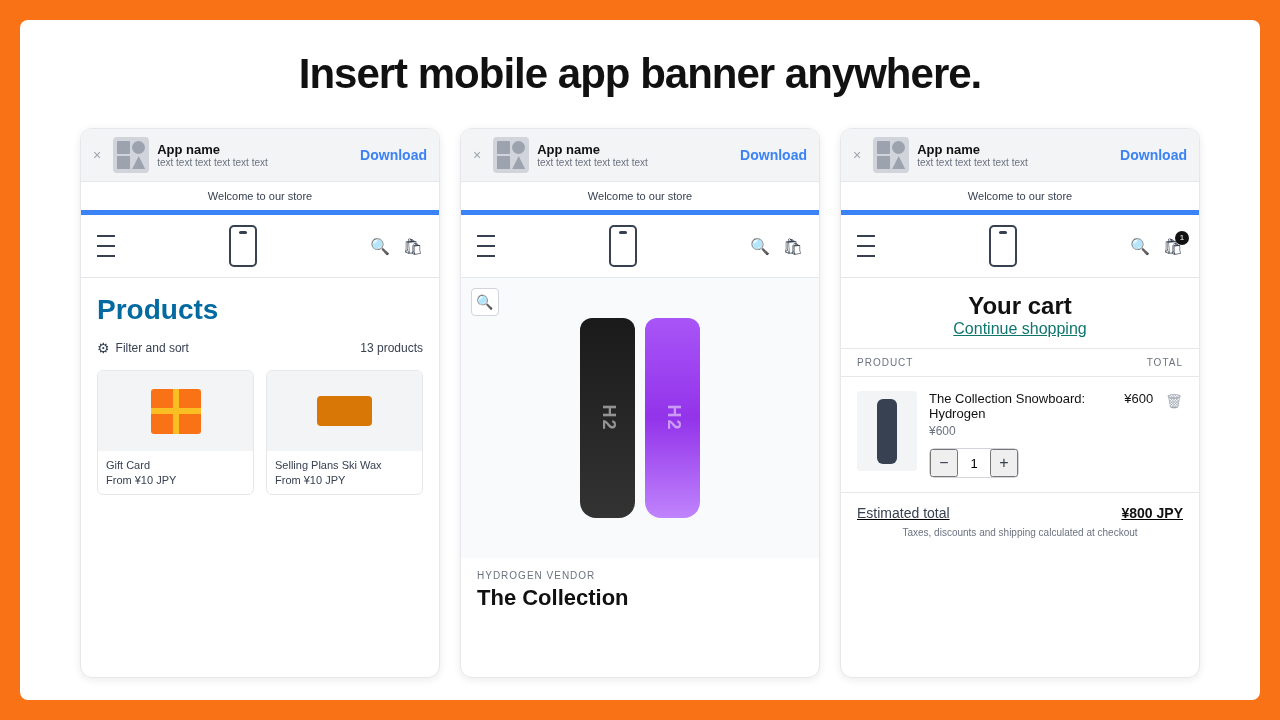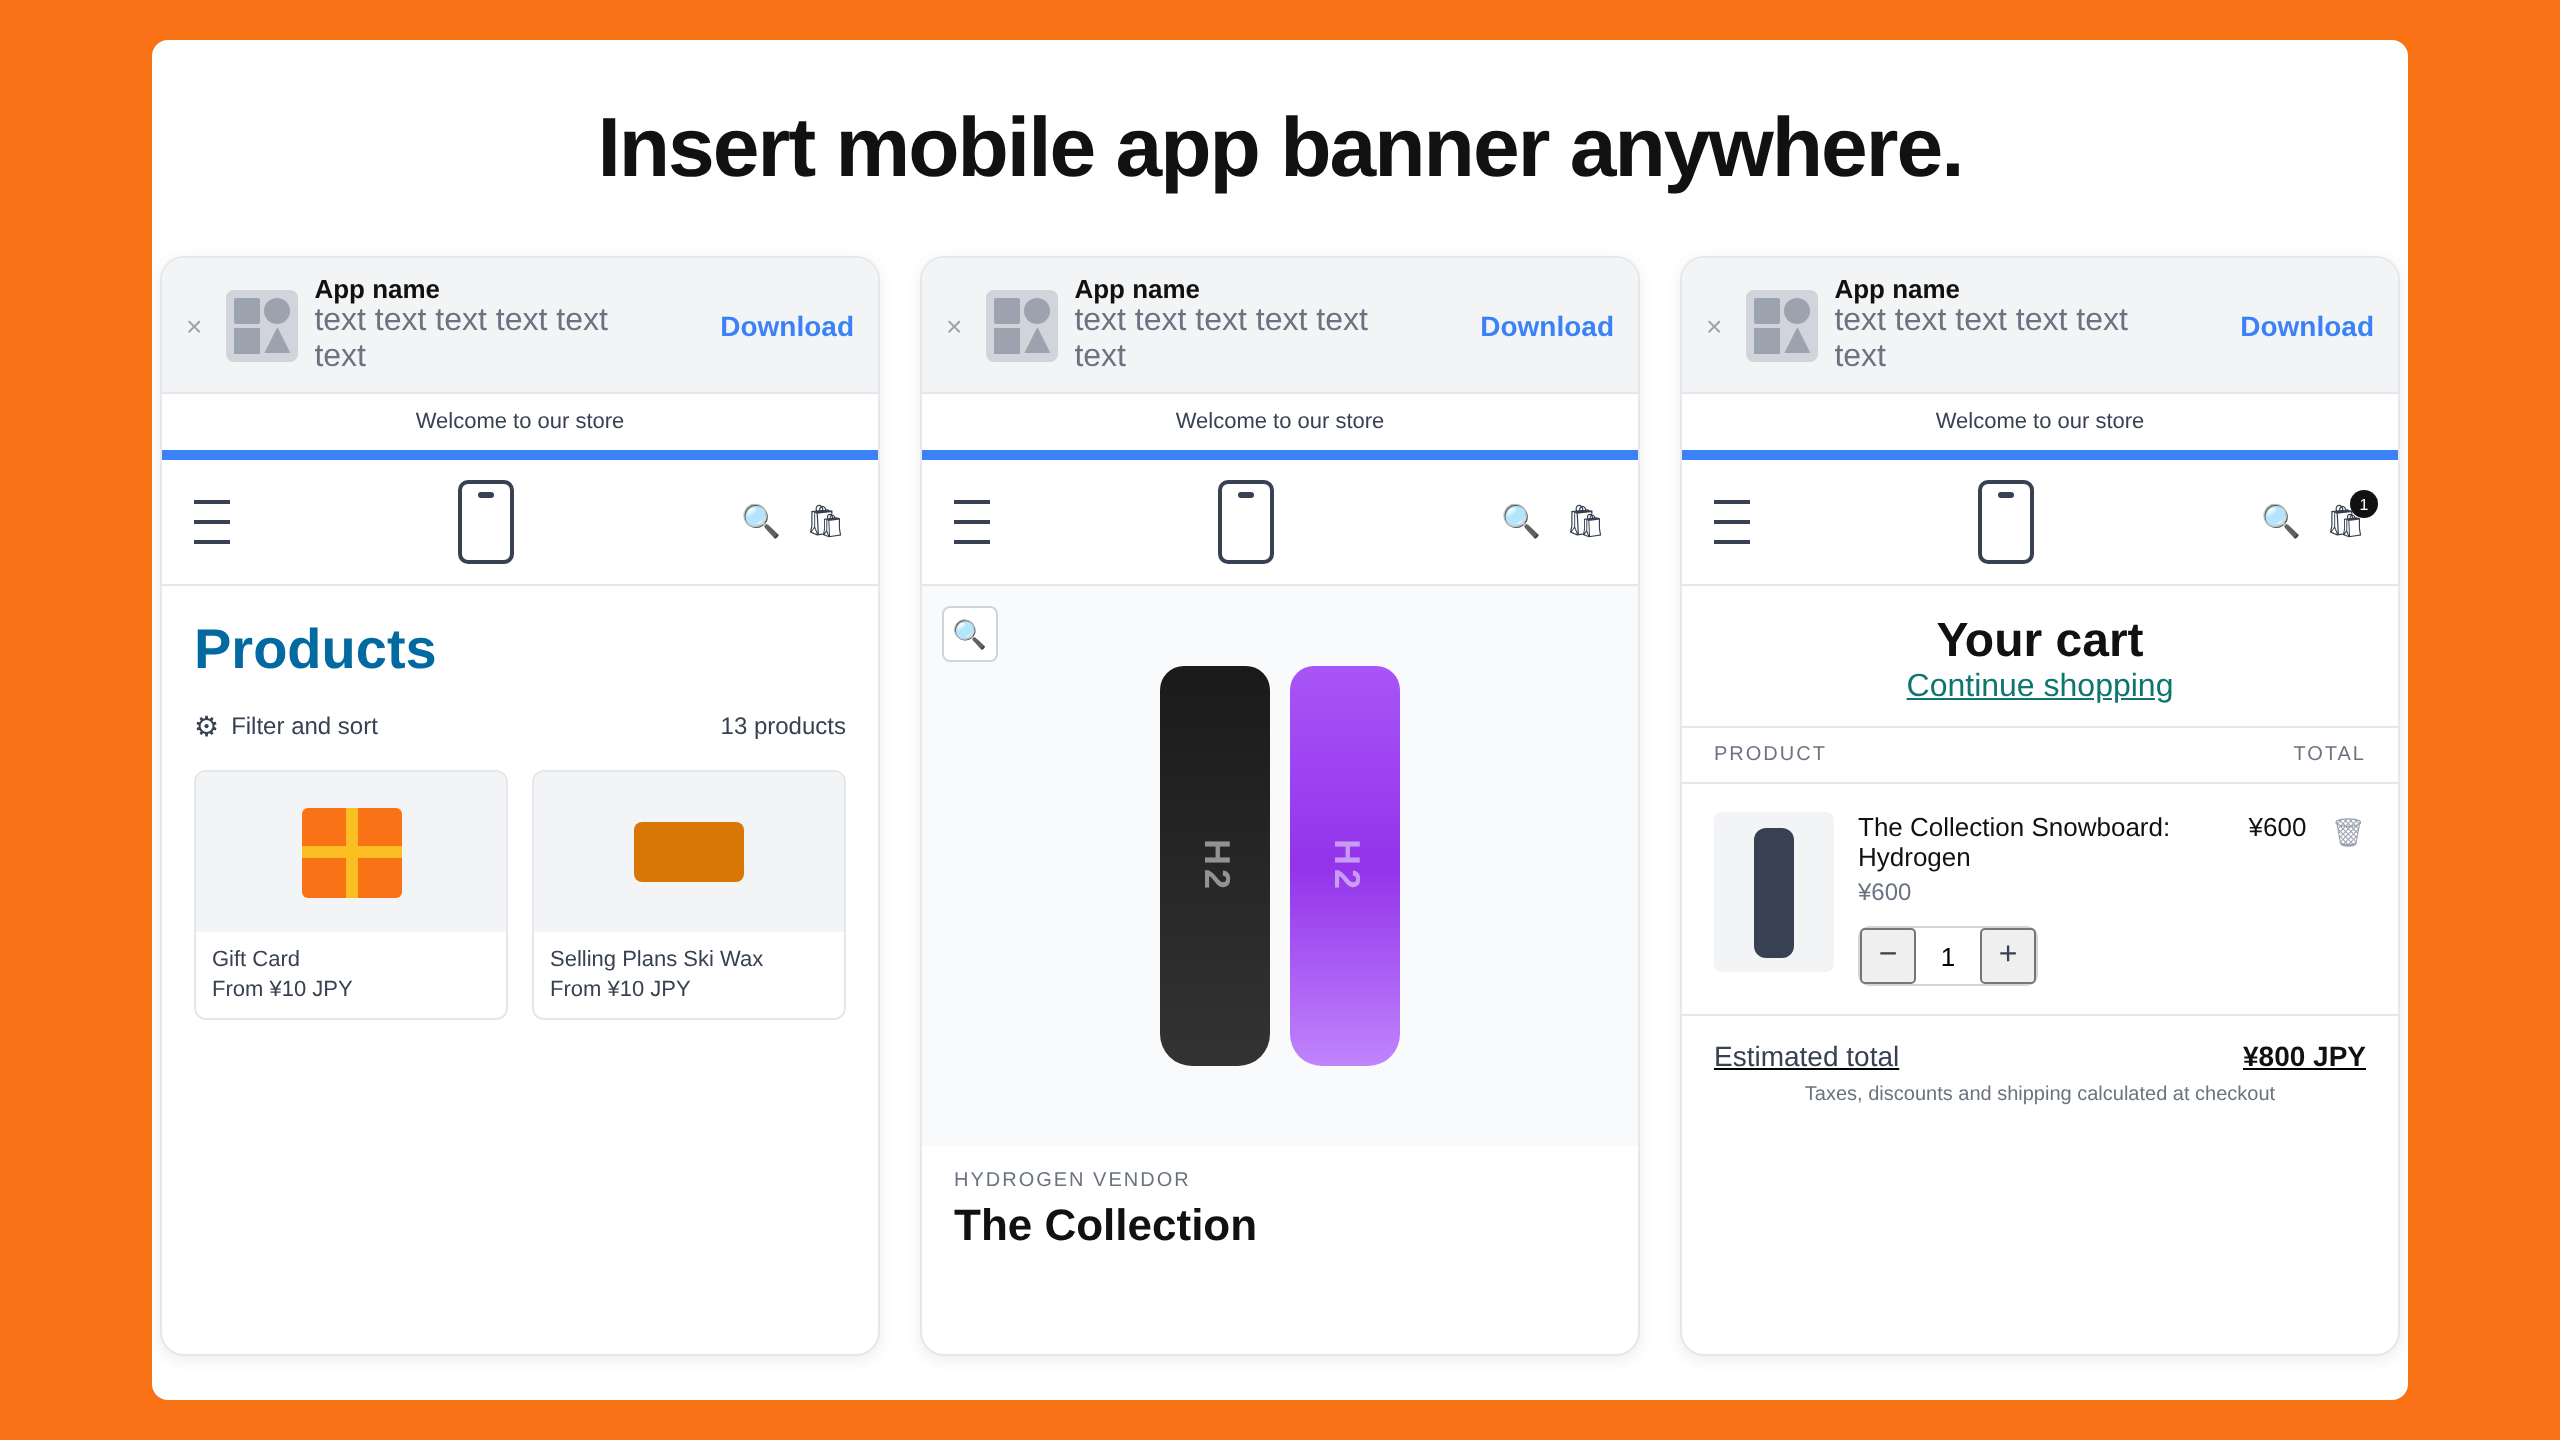--- a/index.html
+++ b/index.html
@@ -8,21 +8,21 @@
       background: #f97316;
       width: 1280px;
       height: 720px;
       overflow: hidden;
       display: flex;
       align-items: center;
       justify-content: center;
     }
     .main-container {
       background: white;
-      width: 1128px;
+      width: 1240px;
       height: 680px;
       border-radius: 8px;
       padding: 30px 40px;
       overflow: hidden;
     }
     .headline {
       font-size: 42px;
       font-weight: 800;
       text-align: center;
       color: #111;
@@ -77,21 +77,21 @@
     .app-icon .shape4 { background: #9ca3af; clip-path: polygon(50% 0%, 0% 100%, 100% 100%); }
     .app-info {
       flex: 1;
     }
     .app-name {
       font-weight: 600;
       font-size: 13px;
       color: #111;
     }
     .app-desc {
-      font-size: 16px;
+      font-size: 10px;
       color: #6b7280;
     }
     .download-btn {
       color: #3b82f6;
       font-weight: 600;
       font-size: 14px;
       cursor: pointer;
       padding-left: 44px;
     }
     

